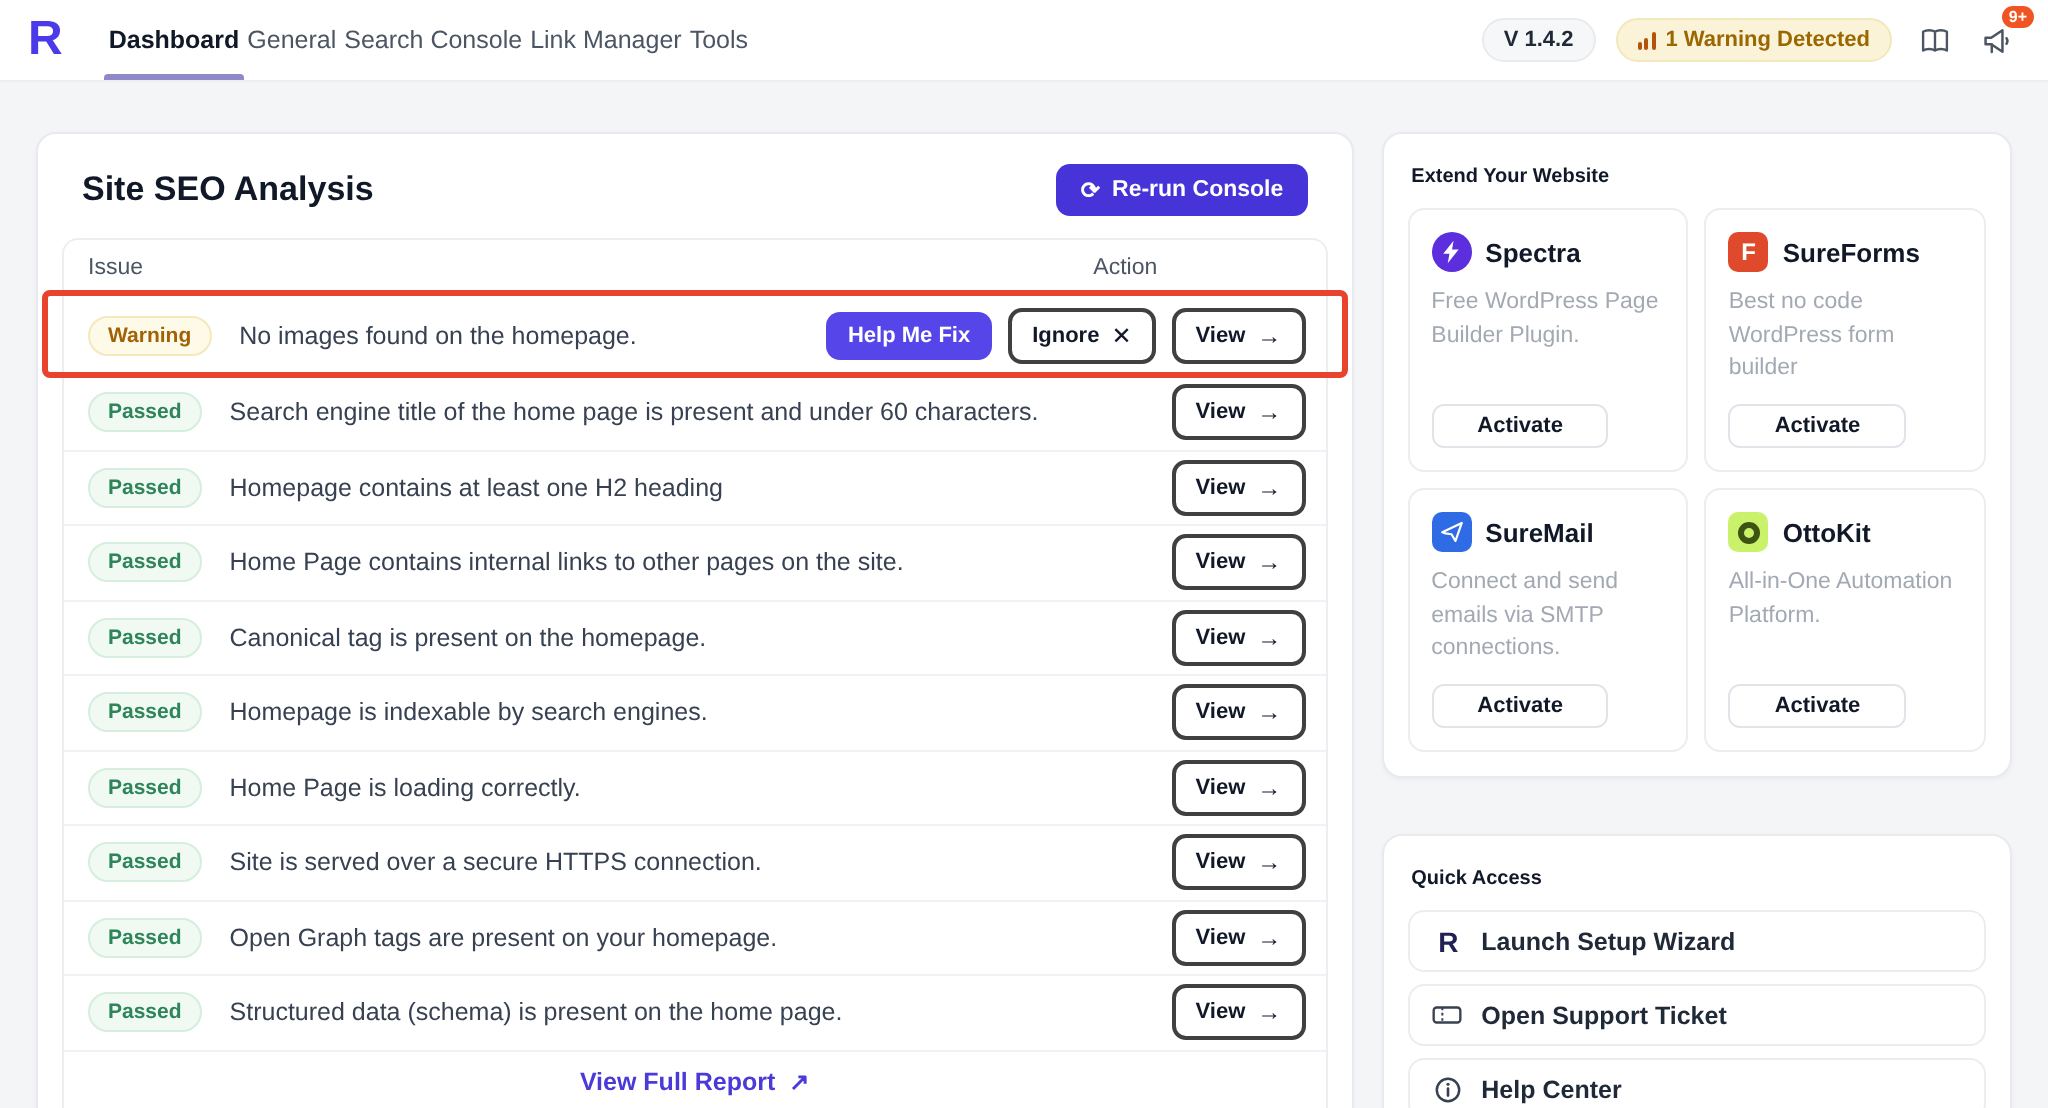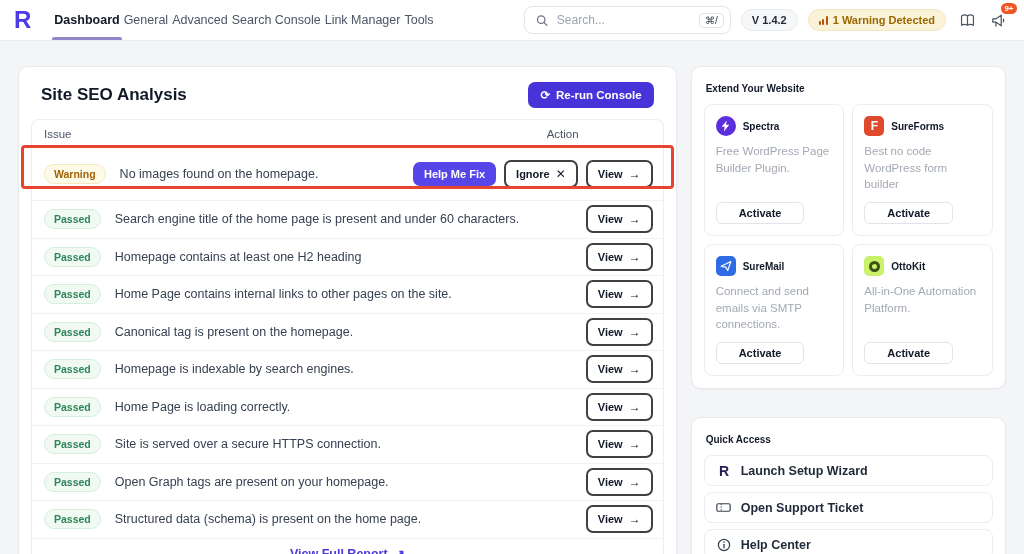--- a/index.html
+++ b/index.html
@@ -34,42 +34,42 @@
   
   .main-card { position:relative; width:660px; height:520px; background:#fff; border:1px solid #E9EAEE; border-radius:10px; box-shadow:0 1px 2px rgba(16,24,40,.04); }
   .main-head { display:flex; align-items:center; justify-content:space-between; padding:16px 22px 12px 22px; height:52px; }
   .main-title { font-size:17px; font-weight:700; color:#111827; }
   .btn-primary { display:flex; align-items:center; gap:6px; background:#4634D8; color:#fff; border:none; border-radius:7px; padding:6px 12px; font-size:11.5px; font-weight:700; cursor:pointer; font-family:"Liberation Sans", sans-serif; }
   .table-wrap { margin:0 12px; border:1px solid #EDEEF2; border-radius:8px 8px 0 0; border-bottom:none; }
   .t-head { display:flex; align-items:center; justify-content:space-between; height:28px; padding:0 12px; border-bottom:1px solid #EFF0F3; }
   .t-head .col { font-size:11.5px; color:#4B5563; font-weight:500; }
   .t-head .col.action { width:104px; }
   .row { display:flex; align-items:center; height:37.5px; padding:0 10px 0 12px; border-bottom:1px solid #F1F2F5; }
-  .row.warning-row { height:53px; }
+  .row.warning-row { height:40px; }
   .badge { display:inline-flex; justify-content:center; align-items:center; min-width:52px; border-radius:999px; padding:3px 9px; font-size:10.5px; font-weight:600; }
   .badge.warning { background:#FEFAE8; border:1px solid #F3E8BE; color:#A16207; }
   .badge.passed { background:#F0FAF3; border:1px solid #D5EEDD; color:#2F855A; }
   .row-text { font-size:12.5px; color:#374151; margin-left:14px; flex:1; }
   .row-actions { display:flex; align-items:center; gap:8px; }
   .btn-help { background:#5646EA; color:#fff; border:none; border-radius:7px; padding:6px 11px; font-size:11px; font-weight:700; cursor:pointer; font-family:"Liberation Sans", sans-serif; }
   .btn-ghost { display:flex; align-items:center; gap:6px; background:#fff; color:#111827; border:2px solid #404040; border-radius:7px; padding:5px 10px; font-size:11px; font-weight:700; cursor:pointer; font-family:"Liberation Sans", sans-serif; }
   .btn-ghost .glyph { font-size:12px; font-weight:400; }
   .red-outline { position:absolute; left:2px; right:2px; top:78px; height:44px; border:3px solid #E8432C; border-radius:4px; pointer-events:none; z-index:5; }
   .t-foot { display:flex; align-items:center; justify-content:center; height:31px; gap:7px; cursor:pointer; }
   .t-foot span { color:#4B3AD8; font-size:12.5px; font-weight:700; }
 
   
   .side { width:316px; display:flex; flex-direction:column; }
   .side-card { background:#fff; border:1px solid #E9EAEE; border-radius:10px; box-shadow:0 1px 2px rgba(16,24,40,.04); padding:12px; }
   .side-card + .side-card { margin-top:28px; }
   .side-title { font-size:10px; font-weight:700; color:#111827; padding:4px 2px 10px 2px; }
   .plugin-grid { display:grid; grid-template-columns:1fr 1fr; gap:8px; }
   .plugin-card { border:1px solid #ECEDF1; border-radius:8px; padding:11px; min-height:88px; display:flex; flex-direction:column; }
   .plugin-top { display:flex; align-items:center; gap:7px; }
-  .plugin-name { font-size:10px; font-weight:700; color:#111827; }
+  .plugin-name { font-size:13px; font-weight:700; color:#111827; }
   .plugin-desc { font-size:11.5px; line-height:1.45; color:#A3A9B3; margin:7px 0 9px 0; flex:1; }
   .btn-activate { align-self:flex-start; background:#fff; border:1px solid #E2E4E9; border-radius:6px; padding:4px 22px; font-size:11px; font-weight:700; color:#111827; cursor:pointer; font-family:"Liberation Sans", sans-serif; }
   .picon { width:20px; height:20px; display:flex; align-items:center; justify-content:center; flex:none; }
   .picon.spectra { background:#5C2EDD; border-radius:999px; }
   .picon.sureforms { background:#DE4A2B; border-radius:5px; color:#fff; font-size:12px; font-weight:900; }
   .picon.suremail { background:#2E6BE5; border-radius:5px; }
   .picon.ottokit { background:#C9F169; border-radius:5px; }
   .ring { width:11px; height:11px; border:3px solid #3C5314; border-radius:999px; background:#C9F169; }
 
   .qa-item { display:flex; align-items:center; gap:9px; border:1px solid #ECEDF1; border-radius:8px; height:31px; padding:0 11px; margin-bottom:6px; cursor:pointer; }
@@ -92,46 +92,35 @@
     <div class="tabs">
 
         <div class="tab active">
           <span>Dashboard</span>
         </div>
 
         <div class="tab">
           <span>General</span>
         </div>
 
-        <div class="tab">
-          <span>Advanced</span>
-        </div>
 
         <div class="tab">
           <span>Search Console</span>
         </div>
 
         <div class="tab">
           <span>Link Manager</span>
         </div>
 
         <div class="tab">
           <span>Tools</span>
         </div>
       </div>
 
     <div class="topbar-right">
-      <div class="search-box">
-        <svg class="qa-ic" width="13" height="13" viewBox="0 0 16 16">
-            <circle cx="7" cy="7" r="4.6" fill="none" stroke="#6B7280" stroke-width="1.5"></circle>
-            <line x1="10.6" y1="10.6" x2="14" y2="14" stroke="#6B7280" stroke-width="1.5" stroke-linecap="round"></line>
-          </svg>
-        <input type="text" placeholder="Search..." style="">
-        <span class="kbd">⌘/</span>
-      </div>
       <div class="pill version">
           <span>V 1.4.2</span>
         </div>
       <div class="pill warn">
         <span class="sig">
             <i></i>
             <i></i>
             <i></i>
           </span>
         <span>1 Warning Detected</span>

